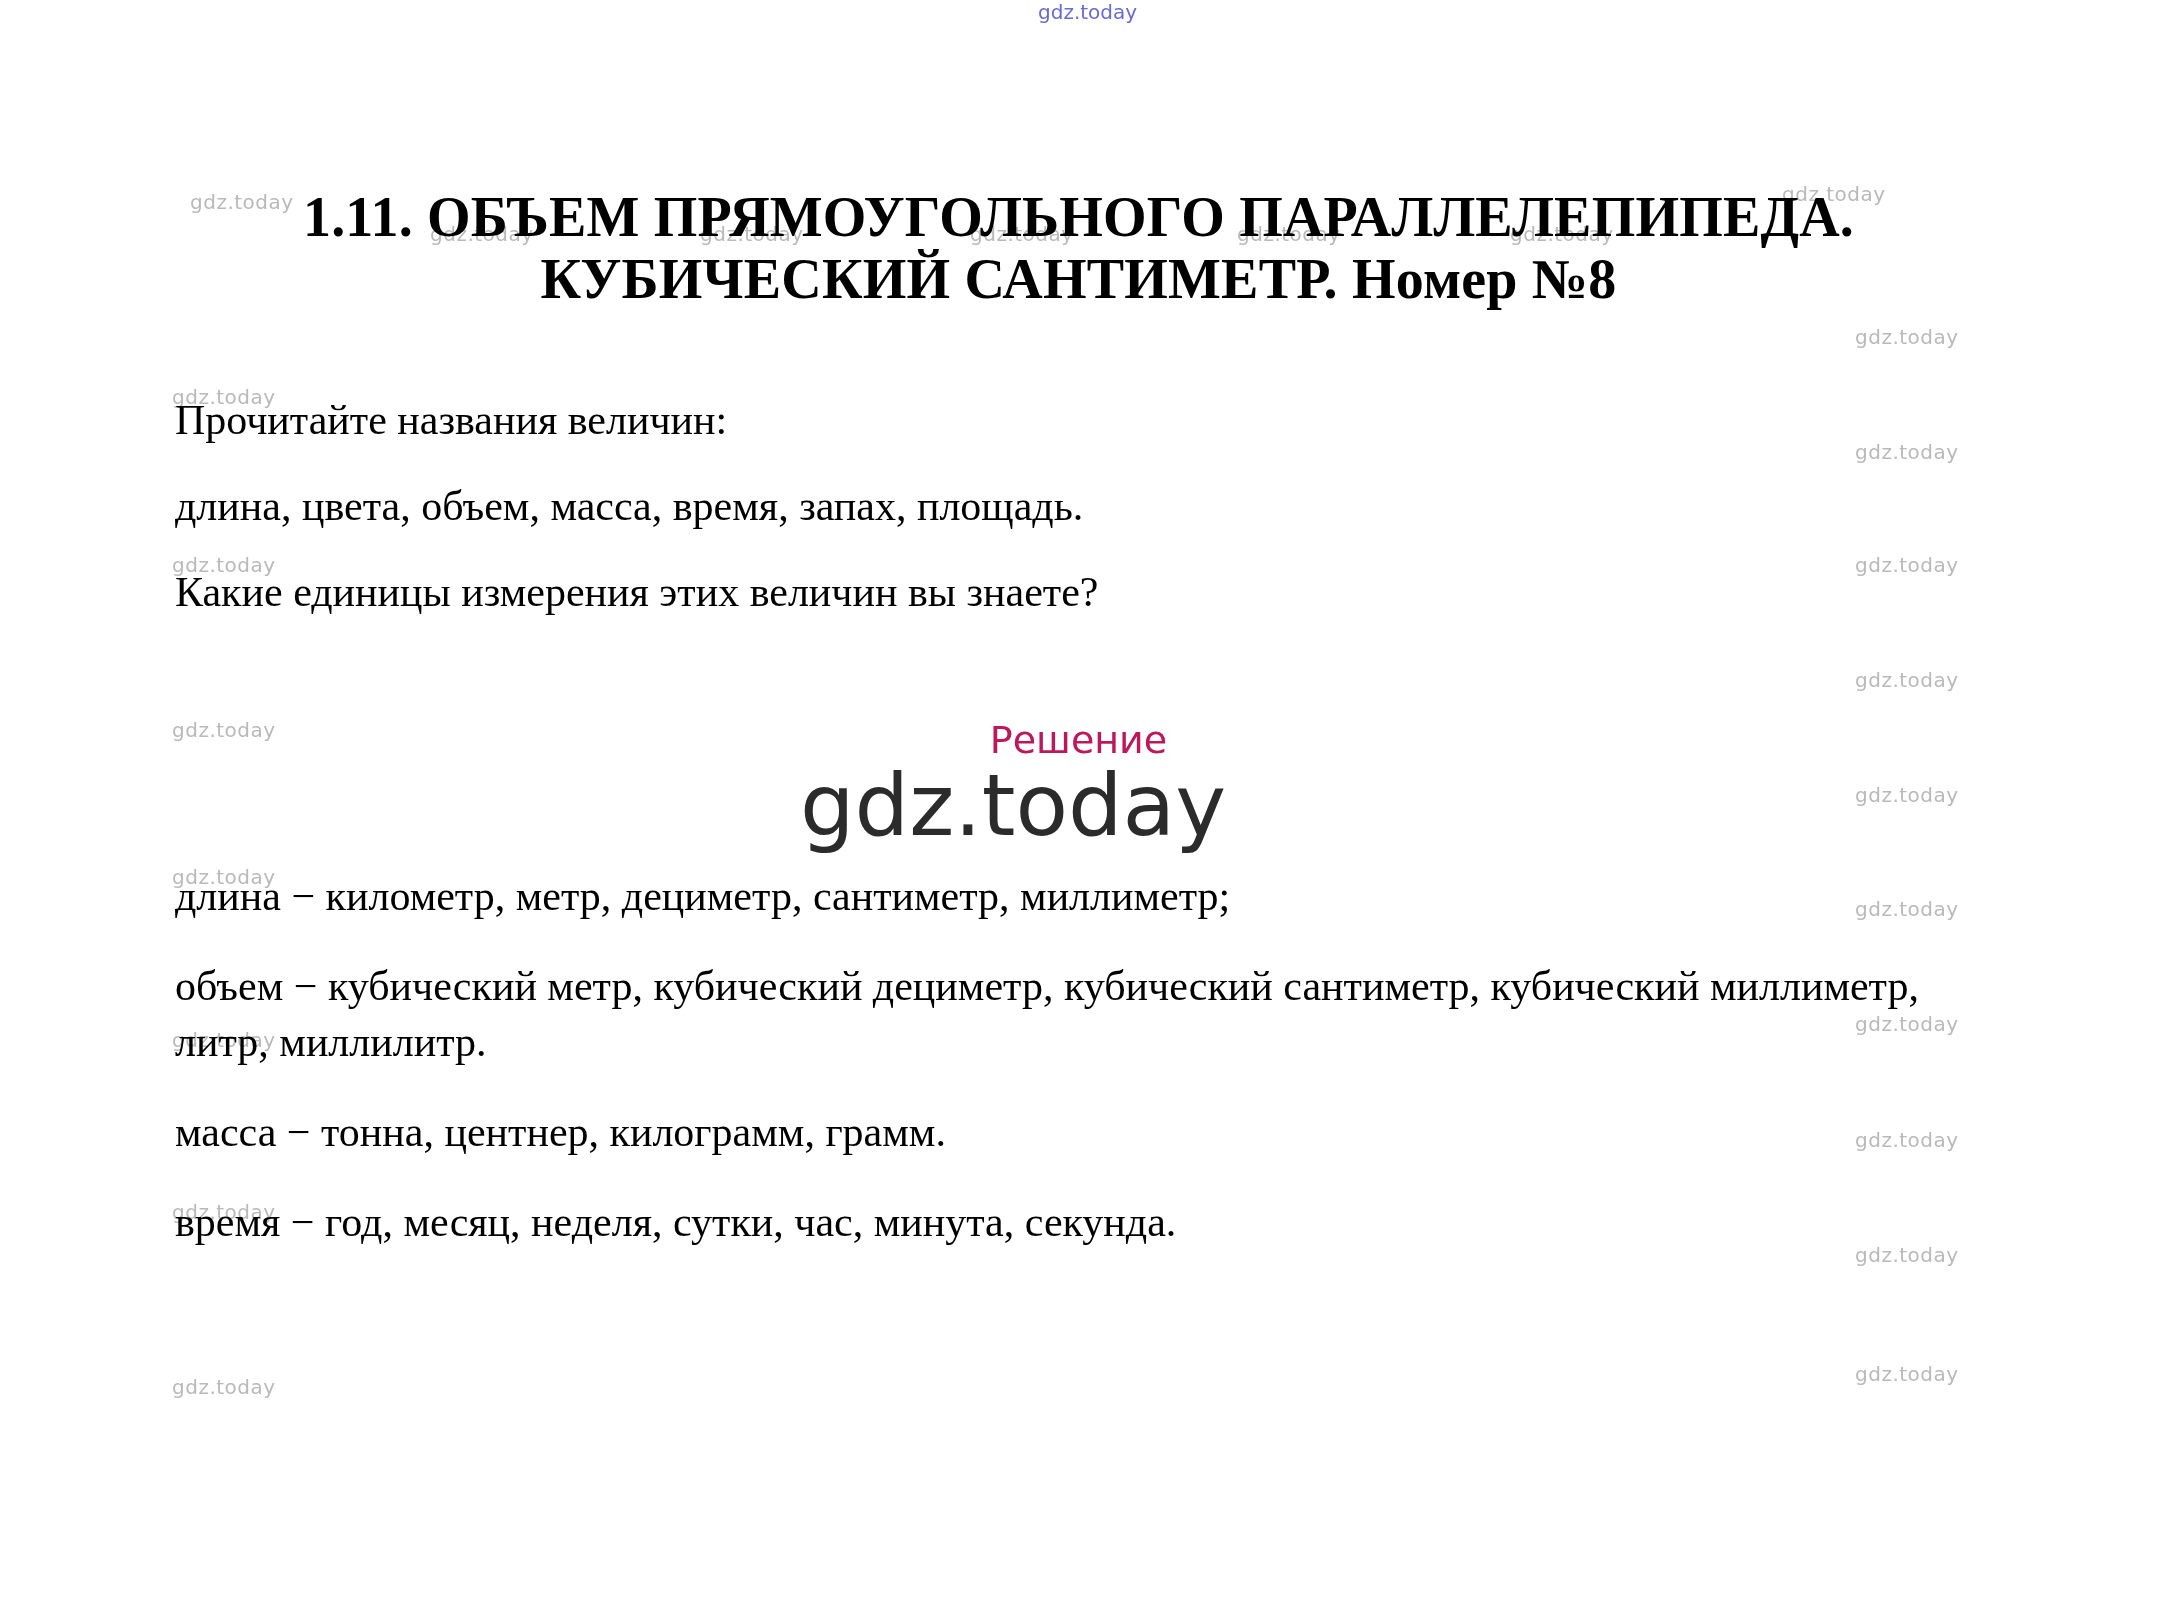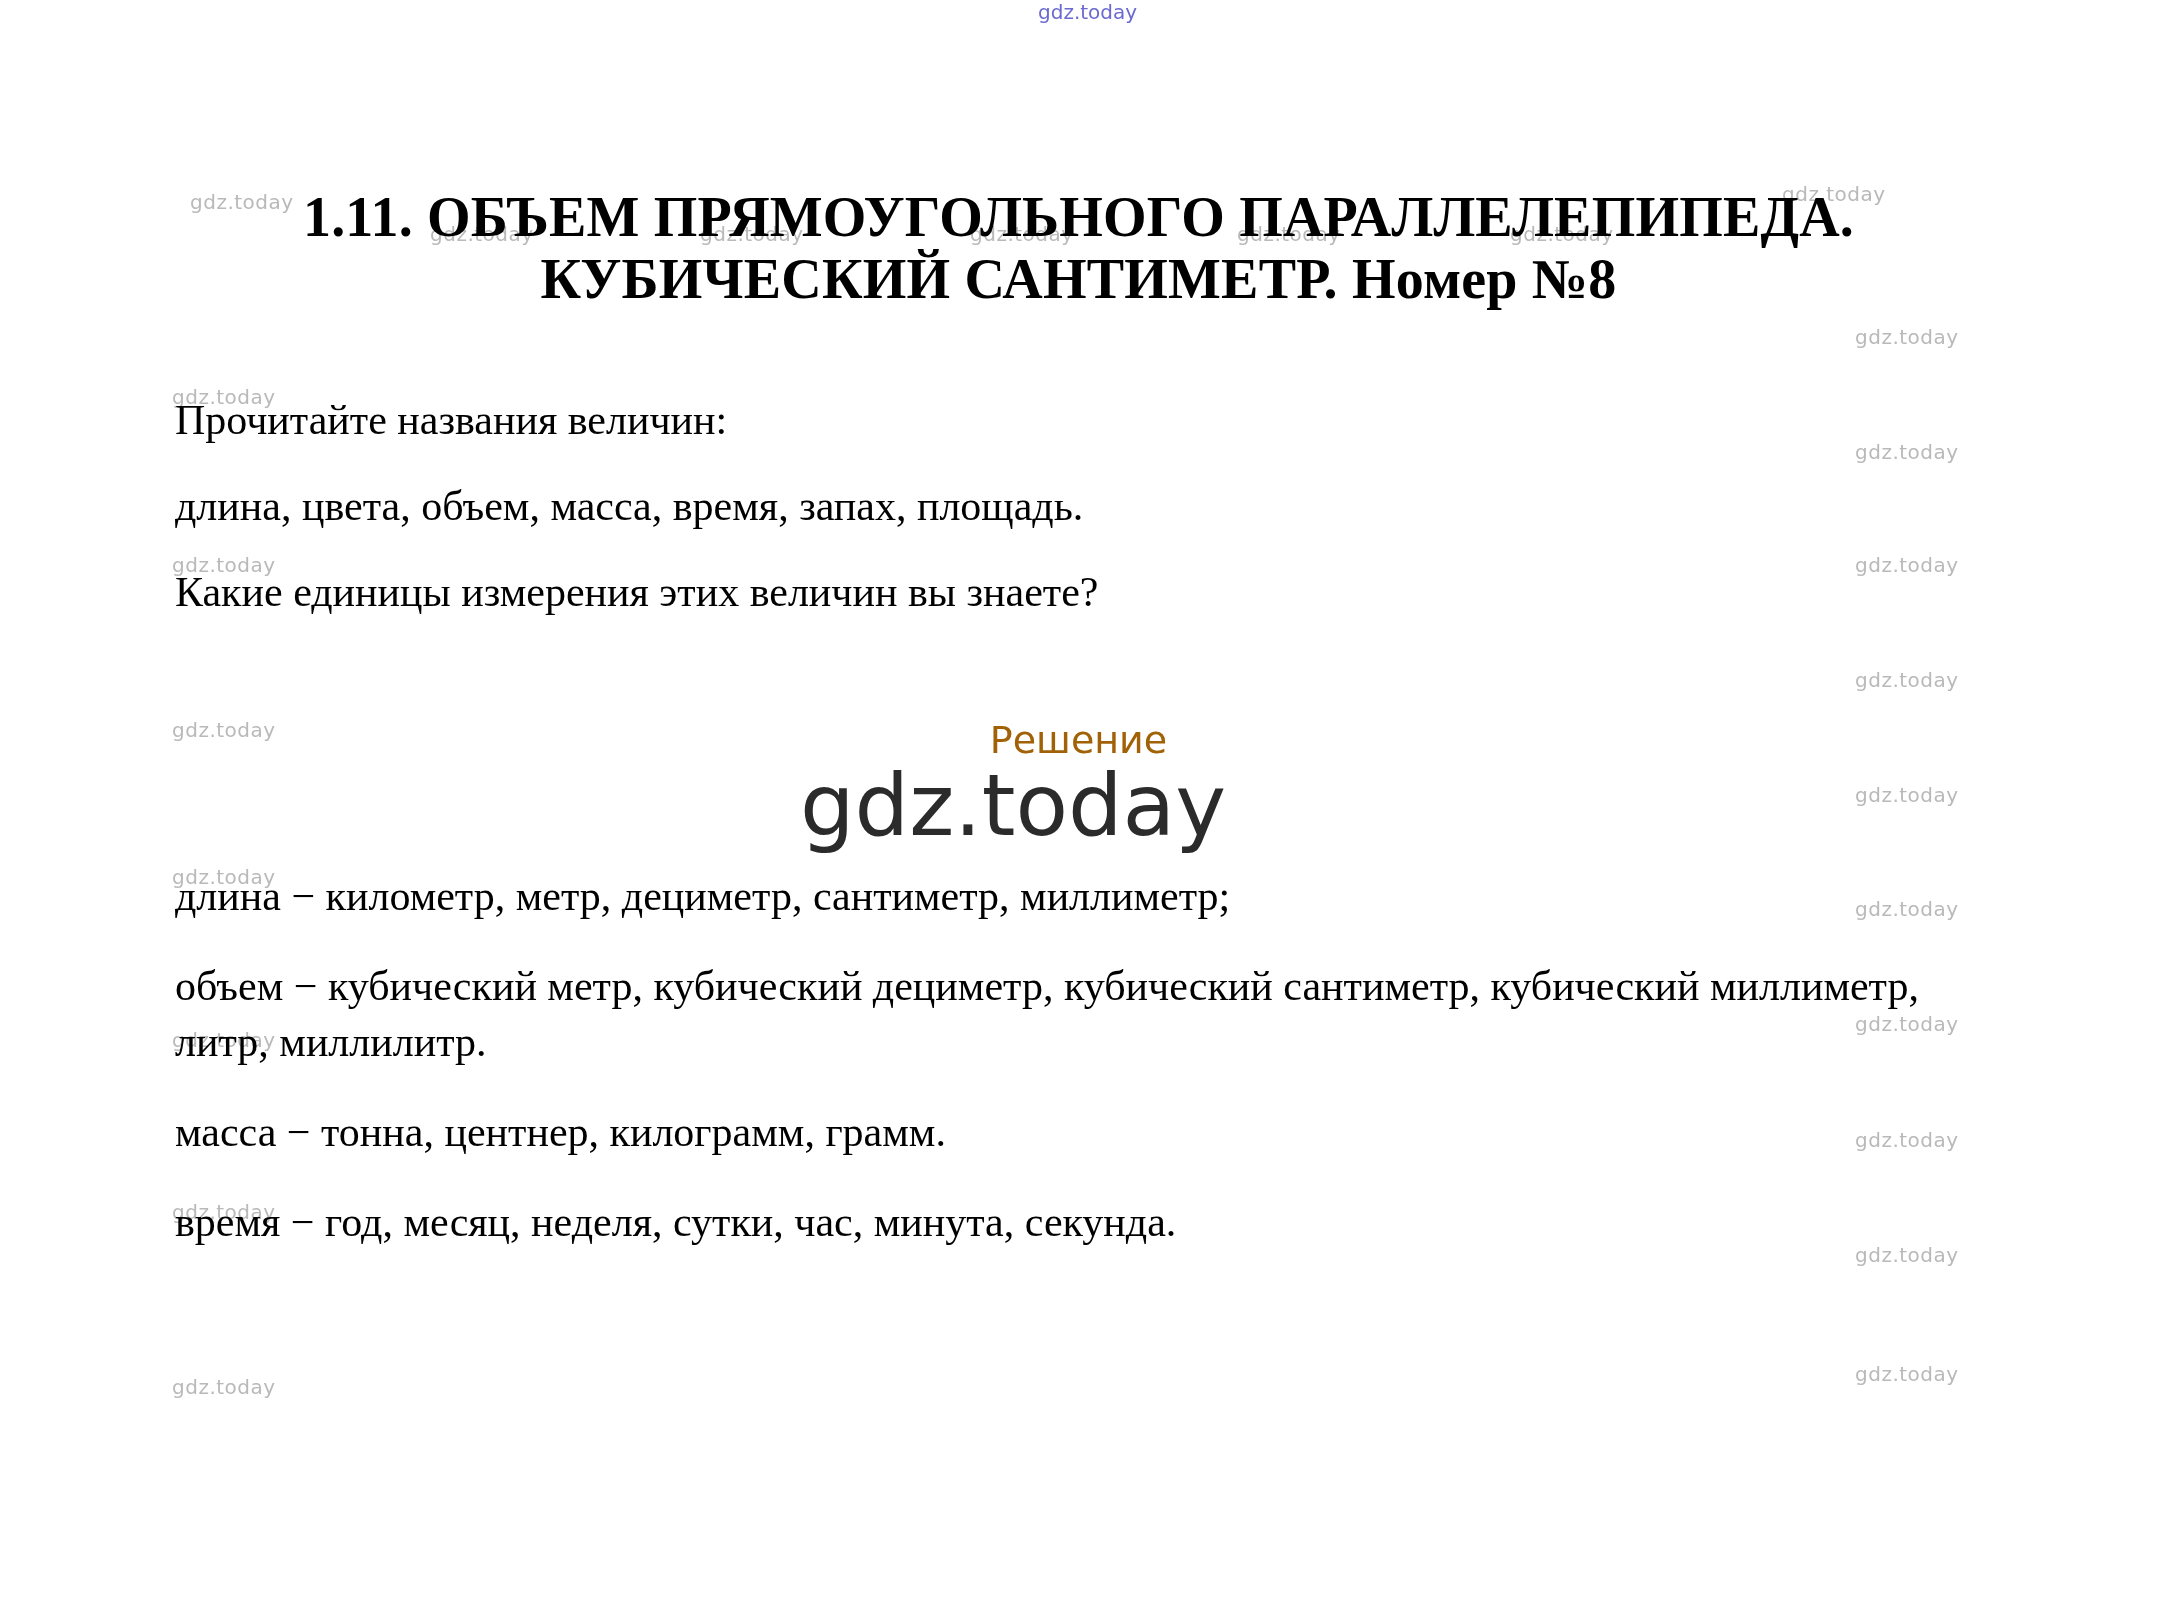--- a/index.html
+++ b/index.html
@@ -79,21 +79,21 @@
   .p.wrap { white-space: normal; }
 
   .solution {
     position: absolute;
     left: 0;
     right: 0;
     top: 718px;
     text-align: center;
     font-family: "DejaVu Sans", sans-serif;
     font-size: 38px;
-    color: #a16207;
+    color: #be185d;
   }
 
   .answers {
     position: absolute;
     left: 175px;
     top: 868px;
     width: 1830px;
   }
   .answers .p { margin-bottom: 34px; }
 </style>

